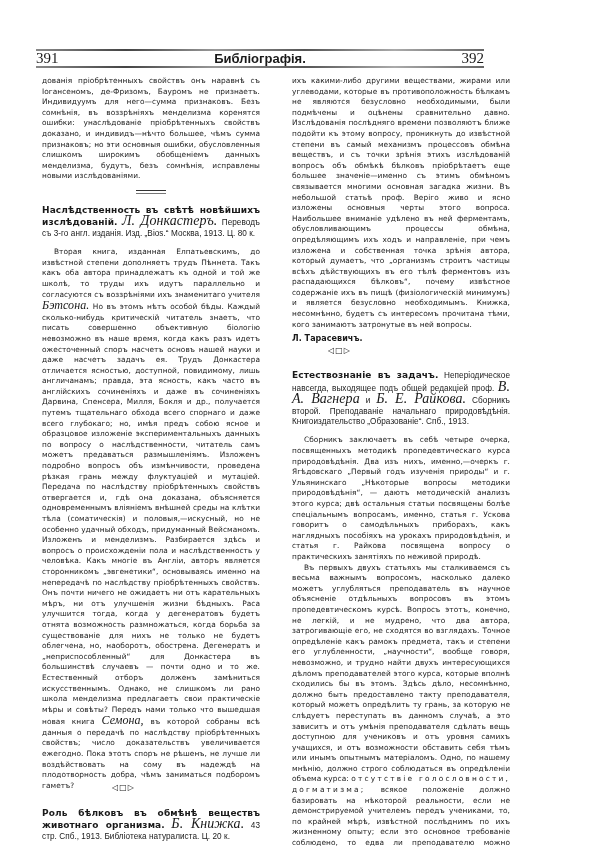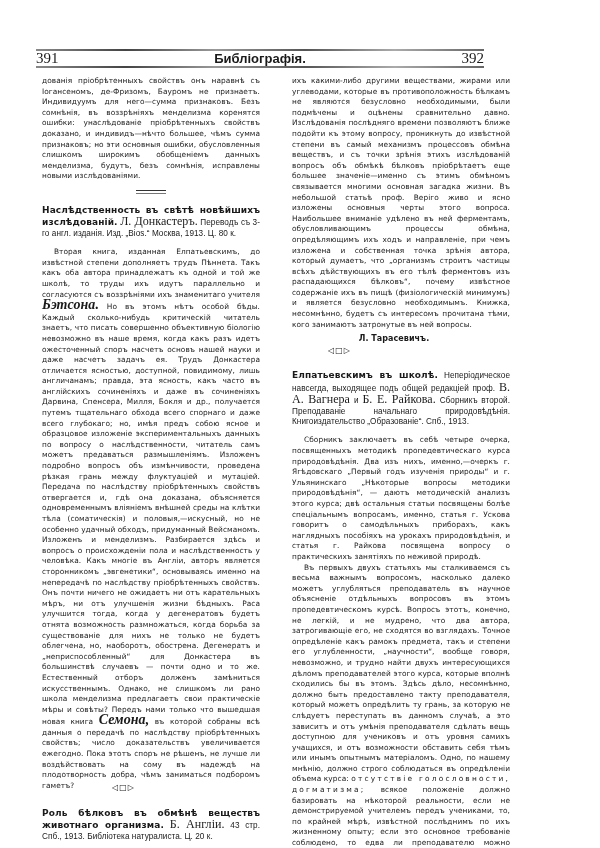--- a/index.html
+++ b/index.html
@@ -31,32 +31,32 @@
     p.indent { text-indent: 12px; }
     .sep-short {
       width: 30px; height: 2px; margin: 8px auto 11px auto;
       border-top: 1px solid #333; border-bottom: 1px solid #777;
     }
     .review-head {
       font-size: 7.6px; line-height: 10.4px; text-align: justify;
       margin-bottom: 8px;
     }
     .review-head .title { font-weight: bold; font-size: 9px; letter-spacing: 0.1px; }
-    .review-head .author { font-family: "Liberation Serif", serif; font-size: 12px; }
+    .review-head .author { font-family: "Liberation Serif", serif; font-style: italic; font-size: 14px; }
     .review-head .meta { font-family: "Liberation Sans", sans-serif; font-size: 8.2px; }
     .signature {
-      text-align: center; font-weight: bold; font-size: 8px; margin: 4px 14px 0 0;
+      text-align: left; font-weight: bold; font-size: 8px; margin: 4px 14px 0 0;
     }
     .ornament {
       text-align: center; font-size: 8px; margin: 2px 0 14px 0; letter-spacing: 1px;
     }
     .ornament.left-orn { text-align: left; padding-left: 70px; margin-top: -8px; }
     .ornament.right-orn { text-align: left; padding-left: 36px; margin-top: 1px; }
     .spaced { letter-spacing: 2.2px; }
-    .ital { font-family: "Liberation Serif", serif; font-style: italic; font-size: 14px; font-weight: bold; }
+    .ital { font-family: "Liberation Serif", serif; font-style: italic; font-size: 12px; }
   </style>
 </head>
 <body>
 
 <div class="page">
   <div class="rule top"></div>
   <div class="header">
     <span class="pageno">391</span>
     <span class="running-title">Библіографія.</span>
     <span class="pageno">392</span>
@@ -70,33 +70,33 @@
     <div class="review-head">
       <span class="title">Наслѣдственность въ свѣтѣ новѣйшихъ изслѣдованій.</span>
       <span class="author">Л. Донкастеръ.</span>
       <span class="meta">Переводъ съ 3-го англ. изданія. Изд. „Bios.“ Москва, 1913. Ц. 80 к.</span>
     </div>
     <p class="indent"><span>Вторая книга, изданная Елпатьевскимъ, до извѣстной степени дополняетъ трудъ Пѣннета. Такъ какъ оба автора принадлежатъ къ одной и той же школѣ, то труды ихъ идутъ параллельно и согласуются съ воззрѣніями ихъ знаменитаго учителя</span> <span class="ital">Бэтсона.</span> <span>Но въ этомъ нѣтъ особой бѣды. Каждый сколько-нибудь критическій читатель знаетъ, что писать совершенно объективную біологію невозможно въ наше время, когда какъ разъ идетъ ожесточенный споръ насчетъ основъ нашей науки и даже насчетъ задачъ ея. Трудъ Донкастера отличается ясностью, доступной, повидимому, лишь англичанамъ; правда, эта ясность, какъ часто въ англійскихъ сочиненіяхъ и даже въ сочиненіяхъ Дарвина, Спенсера, Милля, Бокля и др., получается путемъ тщательнаго обхода всего спорнаго и даже всего глубокаго; но, имѣя предъ собою ясное и образцовое изложеніе экспериментальныхъ данныхъ по вопросу о наслѣдственности, читатель самъ можетъ предаваться размышленіямъ. Изложенъ подробно вопросъ объ измѣнчивости, проведена рѣзкая грань между флуктуаціей и мутаціей. Передача по наслѣдству пріобрѣтенныхъ свойствъ отвергается и, гдѣ она доказана, объясняется одновременнымъ вліяніемъ внѣшней среды на клѣтки тѣла (соматическія) и половыя,—искусный, но не особенно удачный обходъ, придуманный Вейсманомъ. Изложенъ и менделизмъ. Разбирается здѣсь и вопросъ о происхожденіи пола и наслѣдственность у человѣка. Какъ многіе въ Англіи, авторъ является сторонникомъ „эвгенетики“, основываясь именно на непередачѣ по наслѣдству пріобрѣтенныхъ свойствъ. Онъ почти ничего не ожидаетъ ни отъ карательныхъ мѣръ, ни отъ улучшенія жизни бѣдныхъ. Раса улучшится тогда, когда у дегенератовъ будетъ отнята возможность размножаться, когда борьба за существованіе для нихъ не только не будетъ облегчена, но, наоборотъ, обострена. Дегенератъ и „неприспособленный“ для Донкастера въ большинствѣ случаевъ — почти одно и то же. Естественный отборъ долженъ замѣниться искусственнымъ. Однако, не слишкомъ ли рано школа менделизма предлагаетъ свои практическіе мѣры и совѣты? Передъ нами только что вышедшая новая книга</span> <span class="ital">Семона,</span> <span>въ которой собраны всѣ данныя о передачѣ по наслѣдству пріобрѣтенныхъ свойствъ; число доказательствъ увеличивается ежегодно. Пока этотъ споръ не рѣшенъ, не лучше ли воздѣйствовать на сому въ надеждѣ на плодотворность добра, чѣмъ заниматься подборомъ гаметъ?</span></p>
     <div class="ornament left-orn">◁□▷</div>
 
     <div class="review-head">
       <span class="title">Роль бѣлковъ въ обмѣнѣ веществъ животнаго организма.</span>
-      <span class="author">Б. Англіи.</span>
+      <span class="author">Б. Книжка.</span>
       <span class="meta">43 стр. Спб., 1913. Библіотека натуралиста. Ц. 20 к.</span>
     </div>
     <p class="indent">Выдающееся значеніе бѣлковъ среди составныхъ частей животнаго организма, невозможность исключенія ихъ изъ состава пищевыхъ веществъ и замѣны</p>
   </div>
 
   <div class="col right">
     <p>ихъ какими-либо другими веществами, жирами или углеводами, которые въ противоположность бѣлкамъ не являются безусловно необходимыми, были подмѣчены и оцѣнены сравнительно давно. Изслѣдованія послѣдняго времени позволяютъ ближе подойти къ этому вопросу, проникнуть до извѣстной степени въ самый механизмъ процессовъ обмѣна веществъ, и съ точки зрѣнія этихъ изслѣдованій вопросъ объ обмѣкѣ бѣлковъ пріобрѣтаетъ еще большее значеніе—именно съ этимъ обмѣномъ связывается многими основная загадка жизни. Въ небольшой статьѣ проф. Веріго живо и ясно изложены основныя черты этого вопроса. Наибольшее вниманіе удѣлено въ ней ферментамъ, обусловливающимъ процессы обмѣна, опредѣляющимъ ихъ ходъ и направленіе, при чемъ изложена и собственная точка зрѣнія автора, который думаетъ, что „организмъ строитъ частицы всѣхъ дѣйствующихъ въ его тѣлѣ ферментовъ изъ распадающихся бѣлковъ“, почему извѣстное содержаніе ихъ въ пищѣ (физіологическій минимумъ) и является безусловно необходимымъ. Книжка, несомнѣнно, будетъ съ интересомъ прочитана тѣми, кого занимаютъ затронутые въ ней вопросы.</p>
     <div class="signature">Л. Тарасевичъ.</div>
     <div class="ornament right-orn">◁□▷</div>
 
     <div class="review-head">
-      <span class="title">Елпатьевскимъ въ школѣ.</span>
+      <span class="title">Естествознаніе въ задачъ.</span>
       <span class="meta">Непеpіодическое навсегда, выходящее подъ общей редакціей проф.</span>
       <span class="author">В. А. Вагнера</span>
       <span class="meta">и</span>
       <span class="author">Б. Е. Райкова.</span>
       <span class="meta">Сборникъ второй. Преподаваніе начальнаго природовѣдѣнія. Книгоиздательство „Образованіе“. Спб., 1913.</span>
     </div>
     <p class="indent">Сборникъ заключаетъ въ себѣ четыре очерка, посвященныхъ методикѣ пропедевтическаго курса природовѣдѣнія. Два изъ нихъ, именно,—очеркъ г. Ягѣдовскаго „Первый годъ изученія природы“ и г. Ульянинскаго „Нѣкоторые вопросы методики природовѣдѣнія“, — даютъ методическій анализъ этого курса; двѣ остальныя статьи посвящены болѣе спеціальнымъ вопросамъ, именно, статья г. Ускова говоритъ о самодѣльныхъ приборахъ, какъ наглядныхъ пособіяхъ на урокахъ природовѣдѣнія, и статья г. Райкова посвящена вопросу о практическихъ занятіяхъ по неживой природѣ.</p>
     <p class="indent"><span>Въ первыхъ двухъ статьяхъ мы сталкиваемся съ весьма важнымъ вопросомъ, насколько далеко можетъ углубляться преподаватель въ научное объясненіе отдѣльныхъ вопросовъ въ этомъ пропедевтическомъ курсѣ. Вопросъ этотъ, конечно, не легкій, и не мудрено, что два автора, затрогивающіе его, не сходятся во взглядахъ. Точное опредѣленіе какъ рамокъ предмета, такъ и степени его углубленности, „научности“, вообще говоря, невозможно, и трудно найти двухъ интересующихся дѣломъ преподавателей этого курса, которые вполнѣ сходились бы въ этомъ. Здѣсь дѣло, несомнѣнно, должно быть предоставлено такту преподавателя, который можетъ опредѣлить ту грань, за которую не слѣдуетъ переступать въ данномъ случаѣ, а это зависитъ и отъ умѣнія преподавателя сдѣлать вещь доступною для учениковъ и отъ уровня самихъ учащихся, и отъ возможности обставить себя тѣмъ или инымъ опытнымъ матеріаломъ. Одно, по нашему мнѣнію, должно строго соблюдаться въ опредѣленіи объема курса:</span> <span class="spaced">отсутствіе голословности, догматизма;</span> <span>всякое положеніе должно базировать на нѣкоторой реальности, если не демонстрируемой учителемъ передъ учениками, то, по крайней мѣрѣ, извѣстной послѣднимъ по ихъ жизненному опыту; если это основное требованіе соблюдено, то едва ли преподавателю можно заранѣе и разъ навсегда опредѣлить, чего онъ не долженъ касаться въ курсѣ: это всего лучше по-</span></p>
   </div>
 </div>

